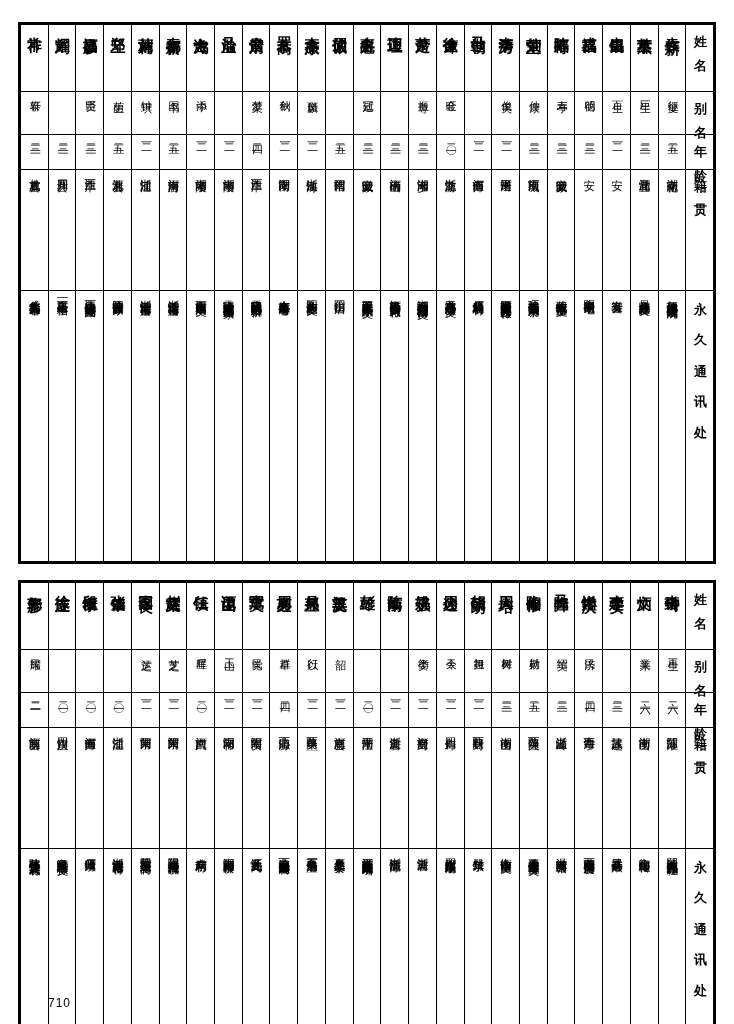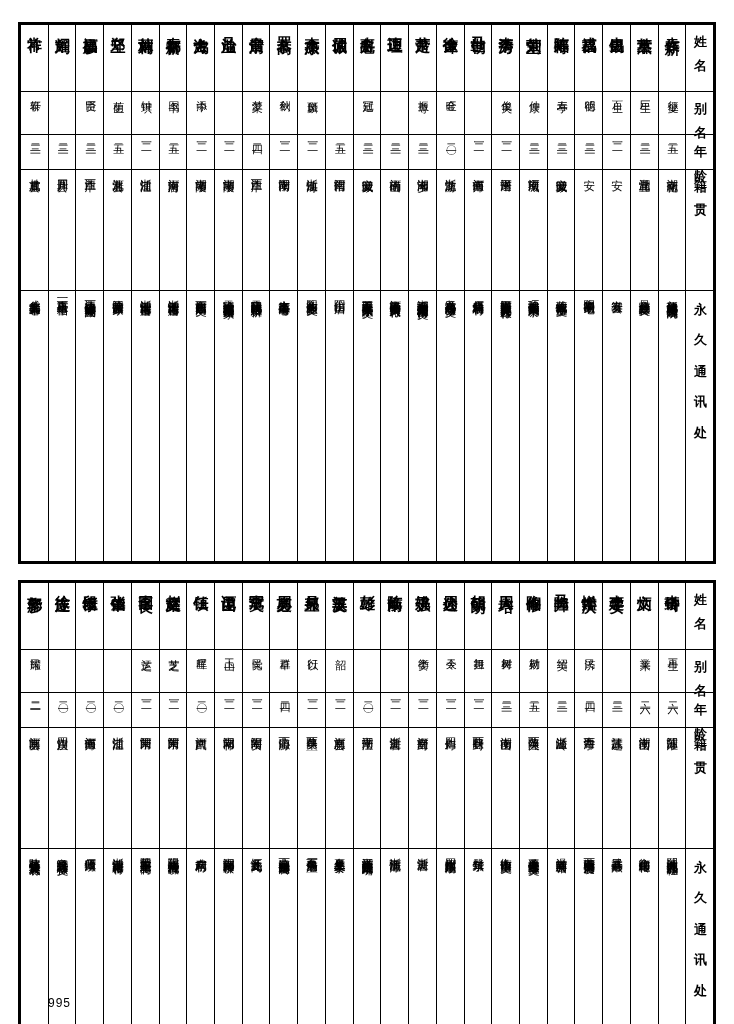--- a/index.html
+++ b/index.html
@@ -872,14 +872,14 @@
               <span class="v addr-txt">淮阴城内北大颜江北旅社</span>
             </td>
             <td class="hdr-cell">
               <span class="v hdr-addr">永 久 通 讯 处</span>
             </td>
           </tr>
     </tbody>
       </table>
   </div>
 
-  <div class="pagenum">995</div>
+  <div class="pagenum">710</div>
 </div>
 
 </body></html>

